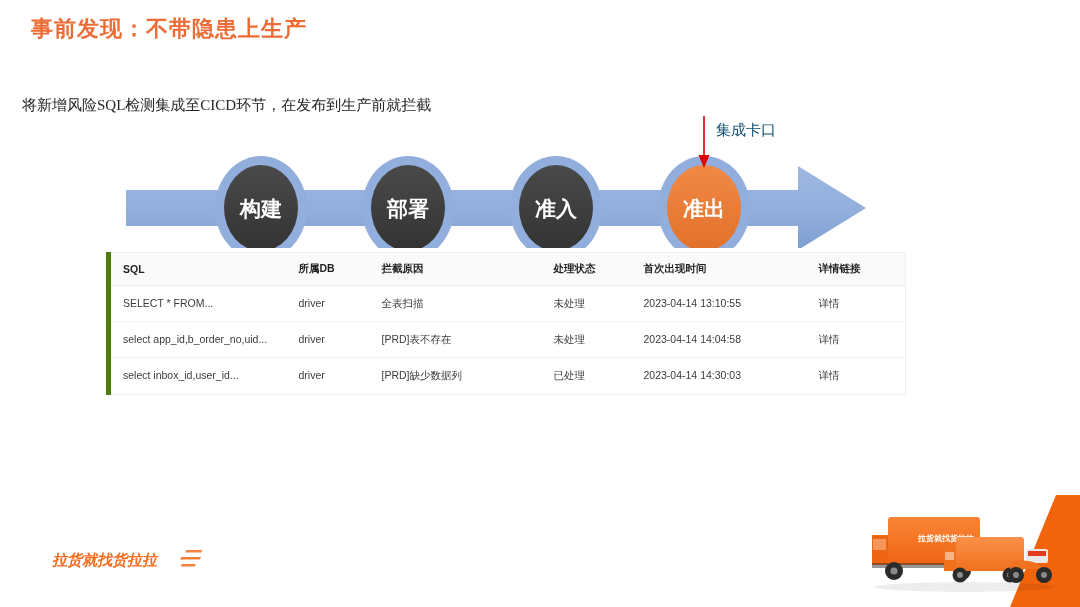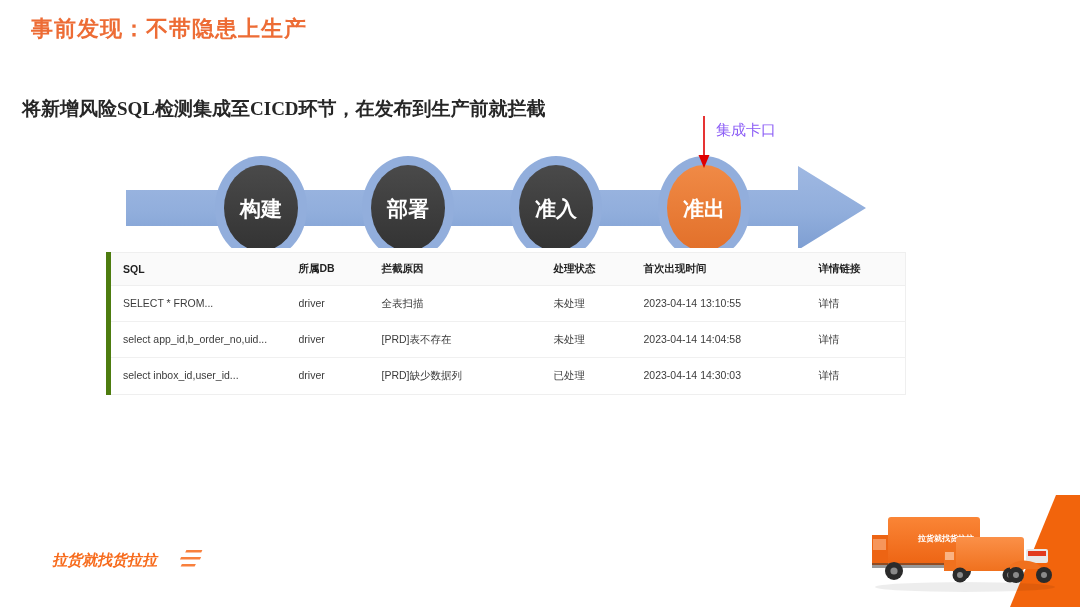--- a/index.html
+++ b/index.html
@@ -27,22 +27,22 @@
     letter-spacing: 1px;
     white-space: nowrap;
   }
 
   
   #slide-subtitle {
     position: absolute;
     left: 22px;
     top: 96px;
     font-family: "Liberation Serif", "DejaVu Serif", serif;
-    font-size: 19px;
-    font-weight: 700;
+    font-size: 15px;
+    font-weight: 400;
     color: #262626;
     white-space: nowrap;
   }
 
   
   #flow-diagram {
     position: absolute;
     left: 126px;
     top: 108px;
     width: 740px;
@@ -55,21 +55,21 @@
     font-size: 21px;
     font-weight: 700;
     fill: #ffffff;
   }
   #callout-label {
     position: absolute;
     left: 716px;
     top: 121px;
     font-family: "Liberation Serif", "DejaVu Serif", serif;
     font-size: 15px;
-    color: #8b5cf6;
+    color: #0c4a6e;
     white-space: nowrap;
   }
 
   
   #risk-table {
     position: absolute;
     left: 106px;
     top: 252px;
     width: 797px;
     border-collapse: collapse;

